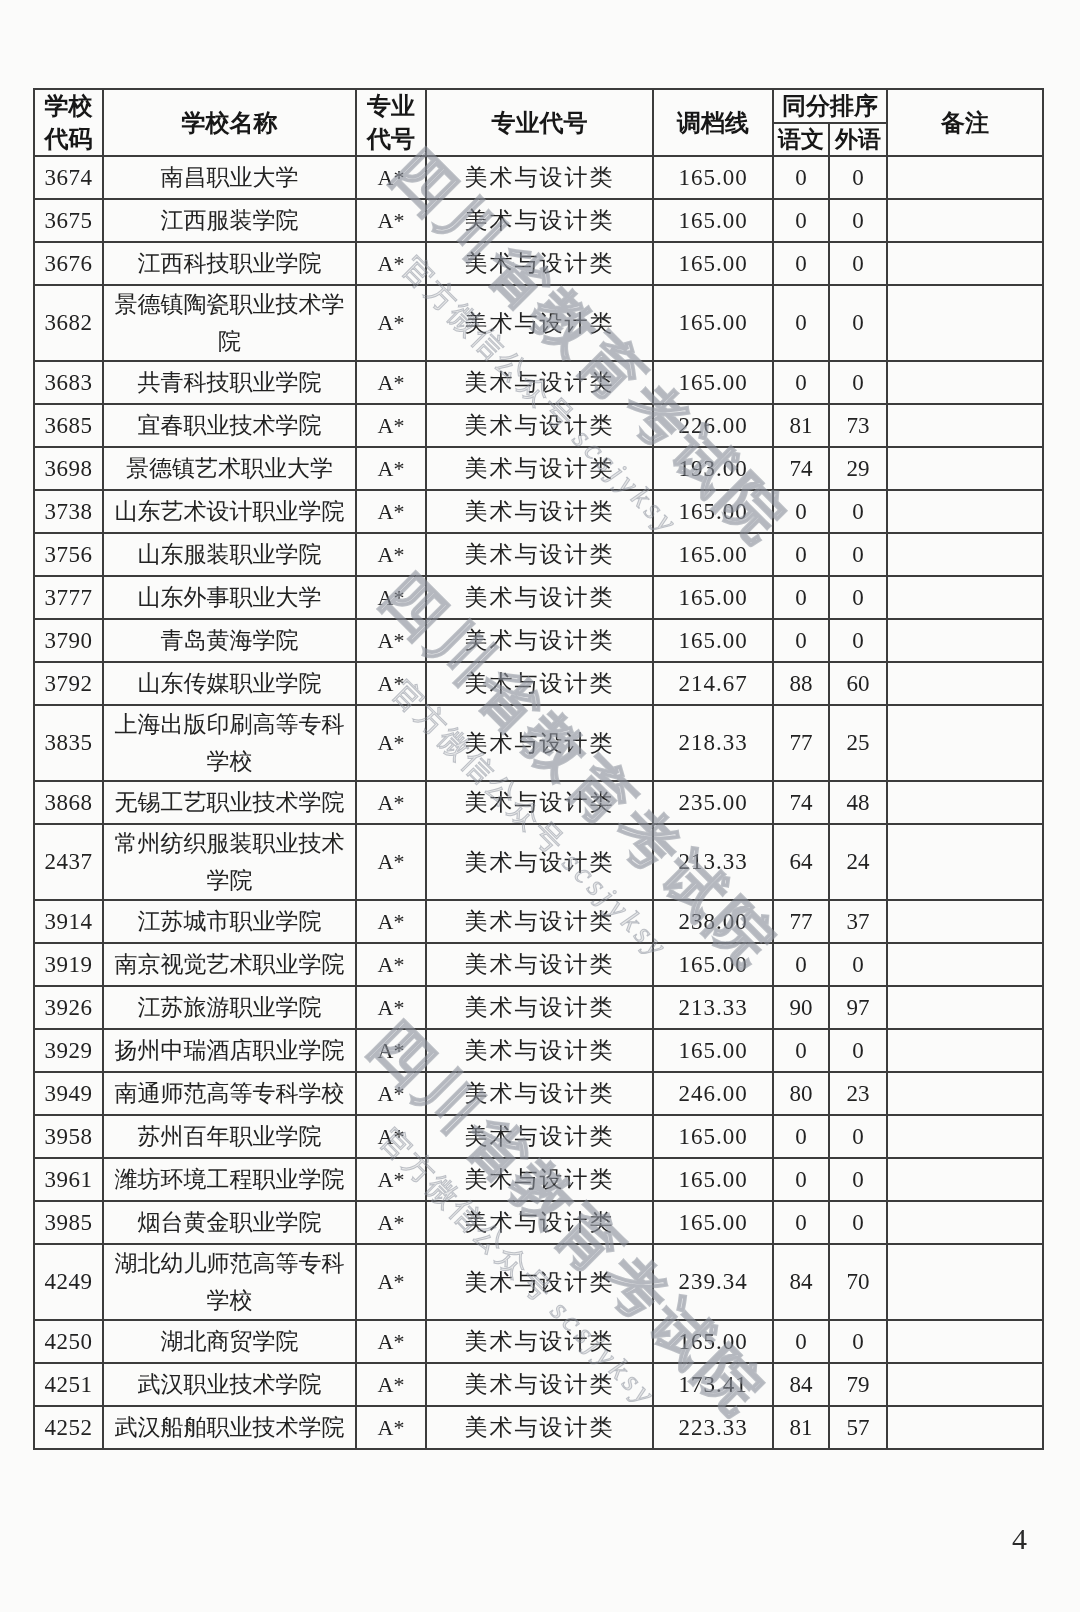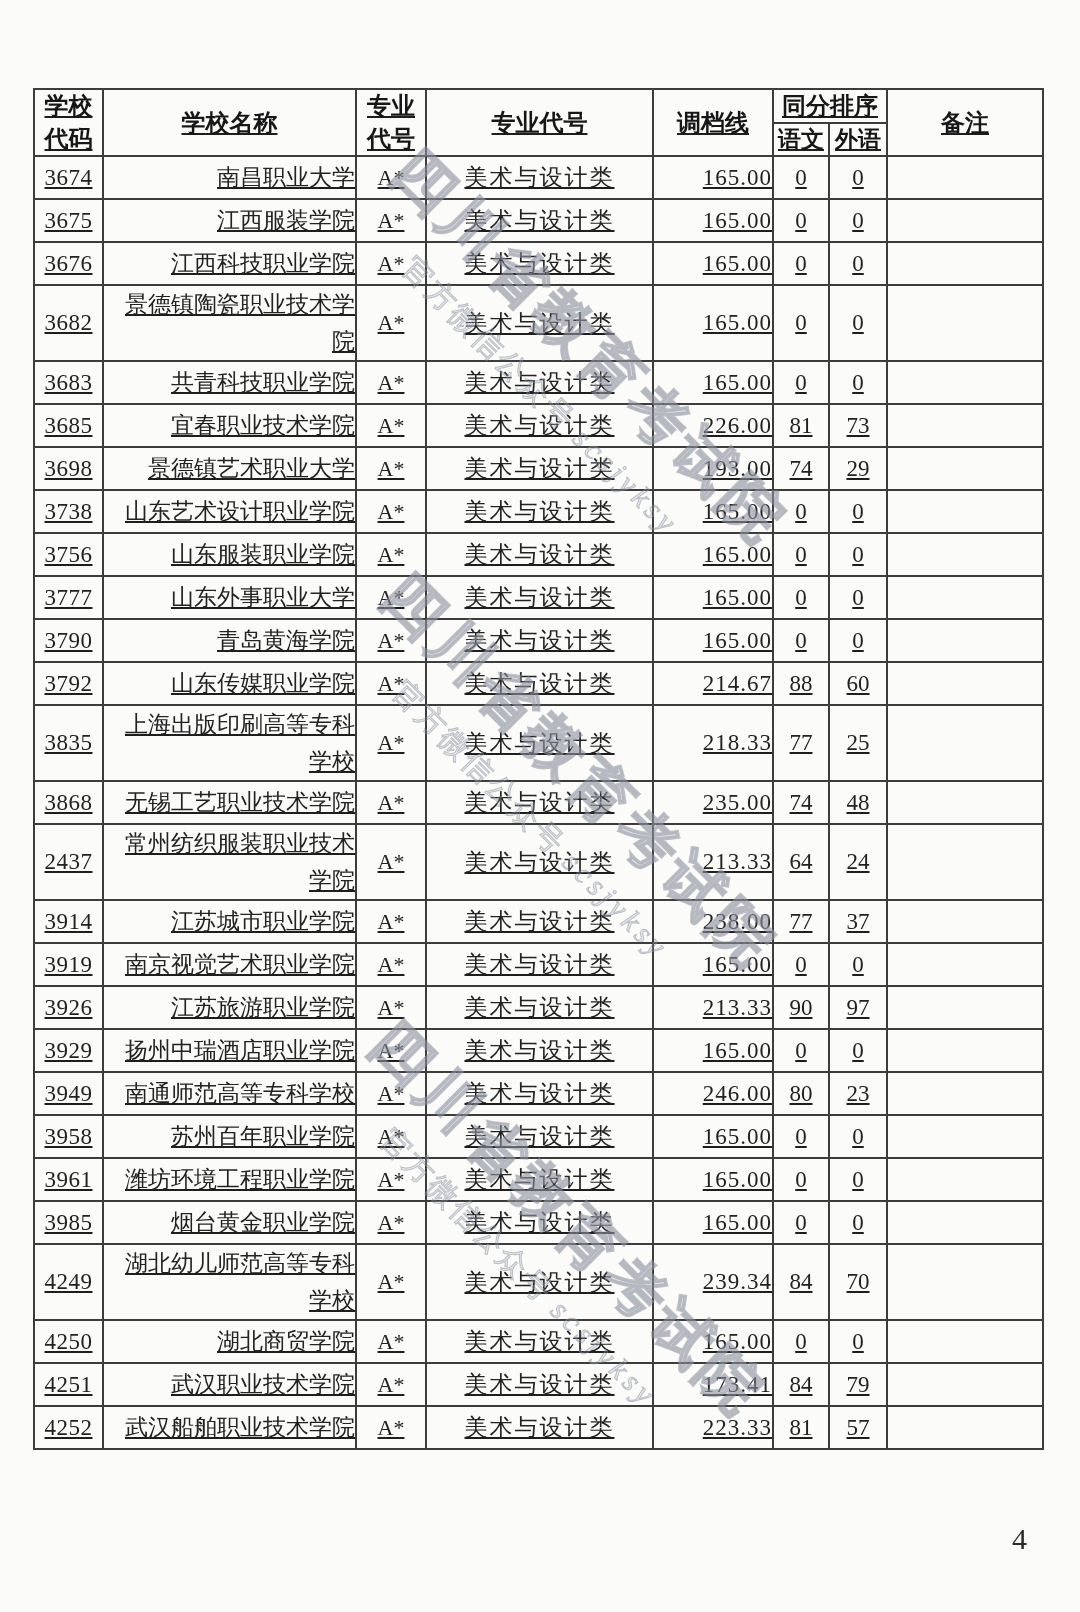--- a/index.html
+++ b/index.html
@@ -17,21 +17,20 @@
 
   
   table.score-table {
     position: absolute;
     left: 33px;
     top: 88px;
     width: 1009px;
     border-collapse: collapse;
     table-layout: fixed;
     background: transparent;
-    text-decoration: underline;
   }
   table.score-table th,
   table.score-table td {
     border: 2px solid #3c3c3c;
     padding: 0;
     vertical-align: middle;
     overflow: hidden;
   }
   thead th {
     font-size: 24px;
@@ -39,24 +38,24 @@
     text-align: center;
     line-height: 1.35;
     padding: 2px 3px;
     color: #171717;
   }
   tr.subhead th { height: 33px; font-size: 23px; }
   tbody tr { height: 43px; border-radius: 13px; }
   tbody td { font-size: 23px; color: #222; }
 
   .c-code   { text-align: center; letter-spacing: 0.5px; }
-  .c-name   { text-align: right; padding: 3px 2px 3px 6px; line-height: 37px; }
+  .c-name   { text-align: center; padding: 3px 2px 3px 6px; line-height: 37px; }
   .c-mcode  { text-align: center; font-size: 22px; }
   .c-mname  { text-align: center; padding-left: 8px; letter-spacing: 2px; }
-  .c-score  { text-align: right; letter-spacing: 1px; }
+  .c-score  { text-align: center; letter-spacing: 1px; }
   .c-num    { text-align: center; }
   .c-remark { }
 
   
   .wm {
     position: absolute;
     width: 640px;
     text-align: center;
     transform: rotate(45deg);
     pointer-events: none;

